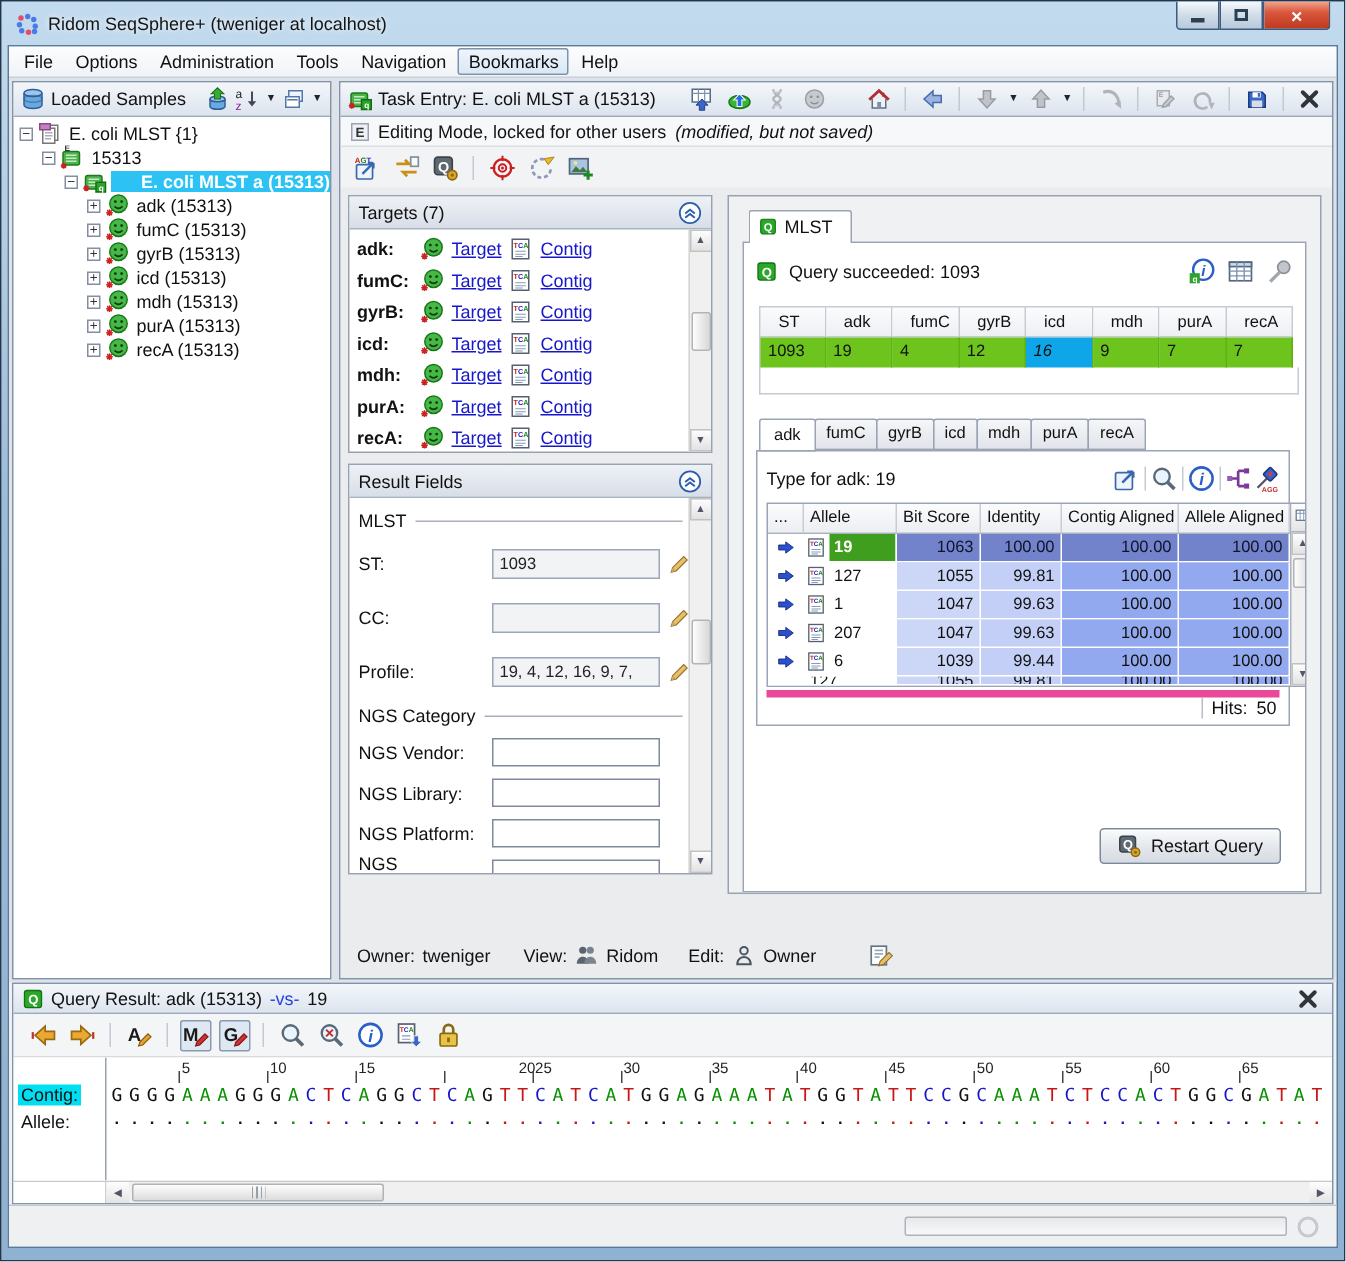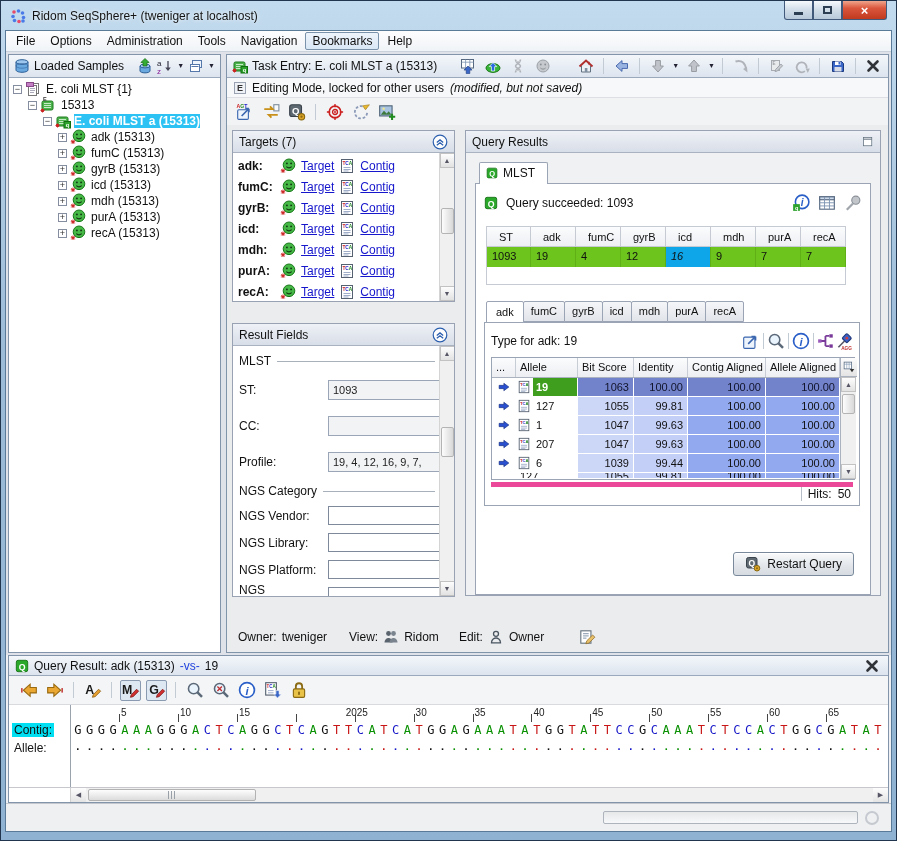--- a/index.html
+++ b/index.html
@@ -24,30 +24,30 @@
 .main{flex:1;display:flex;background:#dfe3e9;overflow:hidden;}
 .left-panel{width:213px;margin:2px 0 2px 2px;border:1px solid #8294aa;background:#fff;display:flex;flex-direction:column;overflow:hidden;}
 .panel-cap{height:23px;background:linear-gradient(#f3f7fb,#dde4ee);border-bottom:1px solid #9aaabc;display:flex;align-items:center;padding:0 5px;gap:4px;font-size:12px;flex:none;}
 .cap-spacer{flex:1;}
 .splitter{width:5px;}
 .right-panel{flex:1;margin:2px 2px 2px 0;border:1px solid #8294aa;background:#f2f3f5;display:flex;flex-direction:column;overflow:hidden;}
 .tree{flex:1;overflow:hidden;padding-top:3px;}
 .tree-row{height:16px;display:flex;align-items:center;gap:3px;font-size:12px;white-space:nowrap;}
 .expander{width:9px;height:9px;border:1px solid #848ea0;background:#fff;font-size:9px;line-height:7px;text-align:center;color:#333;flex:none;}
 .tree-label{padding:0 2px;}
-.tree-label.selected{background:#2cc3f4;color:#fff;font-weight:bold;padding:0 0;}
+.tree-label.selected{background:#2cc3f4;color:#fff;font-weight:bold;padding:0 20px;}
 .caret{font-size:7px;color:#223;line-height:10px;}
 .tbi{width:21px;height:21px;display:flex;align-items:center;justify-content:center;flex:none;}
 .sep{width:1px;height:16px;background:#c2cad4;margin:0 3px;flex:none;}
 .editbar{height:20px;background:#f7f8f9;border-bottom:1px solid #dcdfe4;display:flex;align-items:center;gap:6px;padding:0 7px;font-size:12px;flex:none;}
 .ebadge{width:12px;height:12px;border:1px solid #98a2b0;font-size:9px;font-weight:bold;display:flex;align-items:center;justify-content:center;background:#eef1f5;color:#333;}
 .editnote{font-style:italic;}
 .toolsbar{height:27px;display:flex;align-items:center;gap:5px;padding:0 7px;background:#f2f3f5;flex:none;}
 .content{flex:1;display:flex;gap:10px;padding:5px 7px 0 5px;background:#ebecee;overflow:hidden;}
-.left-col{width:223px;display:flex;flex-direction:column;gap:21px;flex:none;}
+.left-col{width:243px;display:flex;flex-direction:column;gap:7px;flex:none;}
 .panel{border:1px solid #98a2b2;background:#fff;display:flex;flex-direction:column;overflow:hidden;}
 .panel-head{height:22px;background:linear-gradient(#eef1f6,#d8dee8);border-bottom:1px solid #a8b2c0;display:flex;align-items:center;padding:0 6px;font-size:12px;flex:none;}
 .targets-panel{height:172px;flex:none;}
 .pbody{flex:1;display:flex;overflow:hidden;}
 .plist{flex:1;overflow:hidden;padding:2px 0;}
 .vscroll{width:15px;background:#f0f0f0;border-left:1px solid #d4d4d4;display:flex;flex-direction:column;align-items:center;flex:none;}
 .vs-btn{width:15px;height:15px;background:linear-gradient(#fdfdfd,#e2e2e2);border:1px solid #c2c2c2;font-size:7px;color:#556;display:flex;align-items:center;justify-content:center;flex:none;}
 .vs-track{flex:1;width:15px;position:relative;}
 .vs-thumb{position:absolute;left:1px;right:1px;border:1px solid #b4b4b4;border-radius:2px;background:linear-gradient(90deg,#fdfdfd,#d8d8d8);}
 .target-row{height:21px;display:flex;align-items:center;gap:5px;padding:0 5px;font-size:12px;}
@@ -707,28 +707,20 @@
                   <div class="vs-track">
                       <div class="vs-thumb" style="top:30%;height:30px;"></div>
                     </div>
                   <div class="vs-btn">▼</div>
                 </div>
               </div>
             </div>
           </div>
 
           <div class="qr-panel">
-            <div class="panel-head">
-              <span>Query Results</span>
-              <span class="cap-spacer"></span>
-              <span class="ic s12"><svg viewBox="0 0 16 16" width="100%" height="100%" xmlns="http://www.w3.org/2000/svg">
-                    <rect x="2" y="2" width="11" height="11" fill="#fff" stroke="#60707e"></rect>
-                    <path d="M2 4.2h11" stroke="#60707e" stroke-width="1.4"></path>
-                  </svg></span>
-            </div>
             <div class="qr-body">
               <div class="tabstrip">
                 <div class="tab-mlst">
                   <span class="ic s12"><svg viewBox="0 0 16 16" width="100%" height="100%" xmlns="http://www.w3.org/2000/svg">
                         <rect x="1.5" y="1.5" width="13" height="13" rx="2" fill="#2aa82a" stroke="#157015"></rect>
                         <text x="4.3" y="12" font-size="10" font-weight="bold" fill="#fff">Q</text>
                       </svg></span>
                   <span>MLST</span>
                 </div>
               </div>

